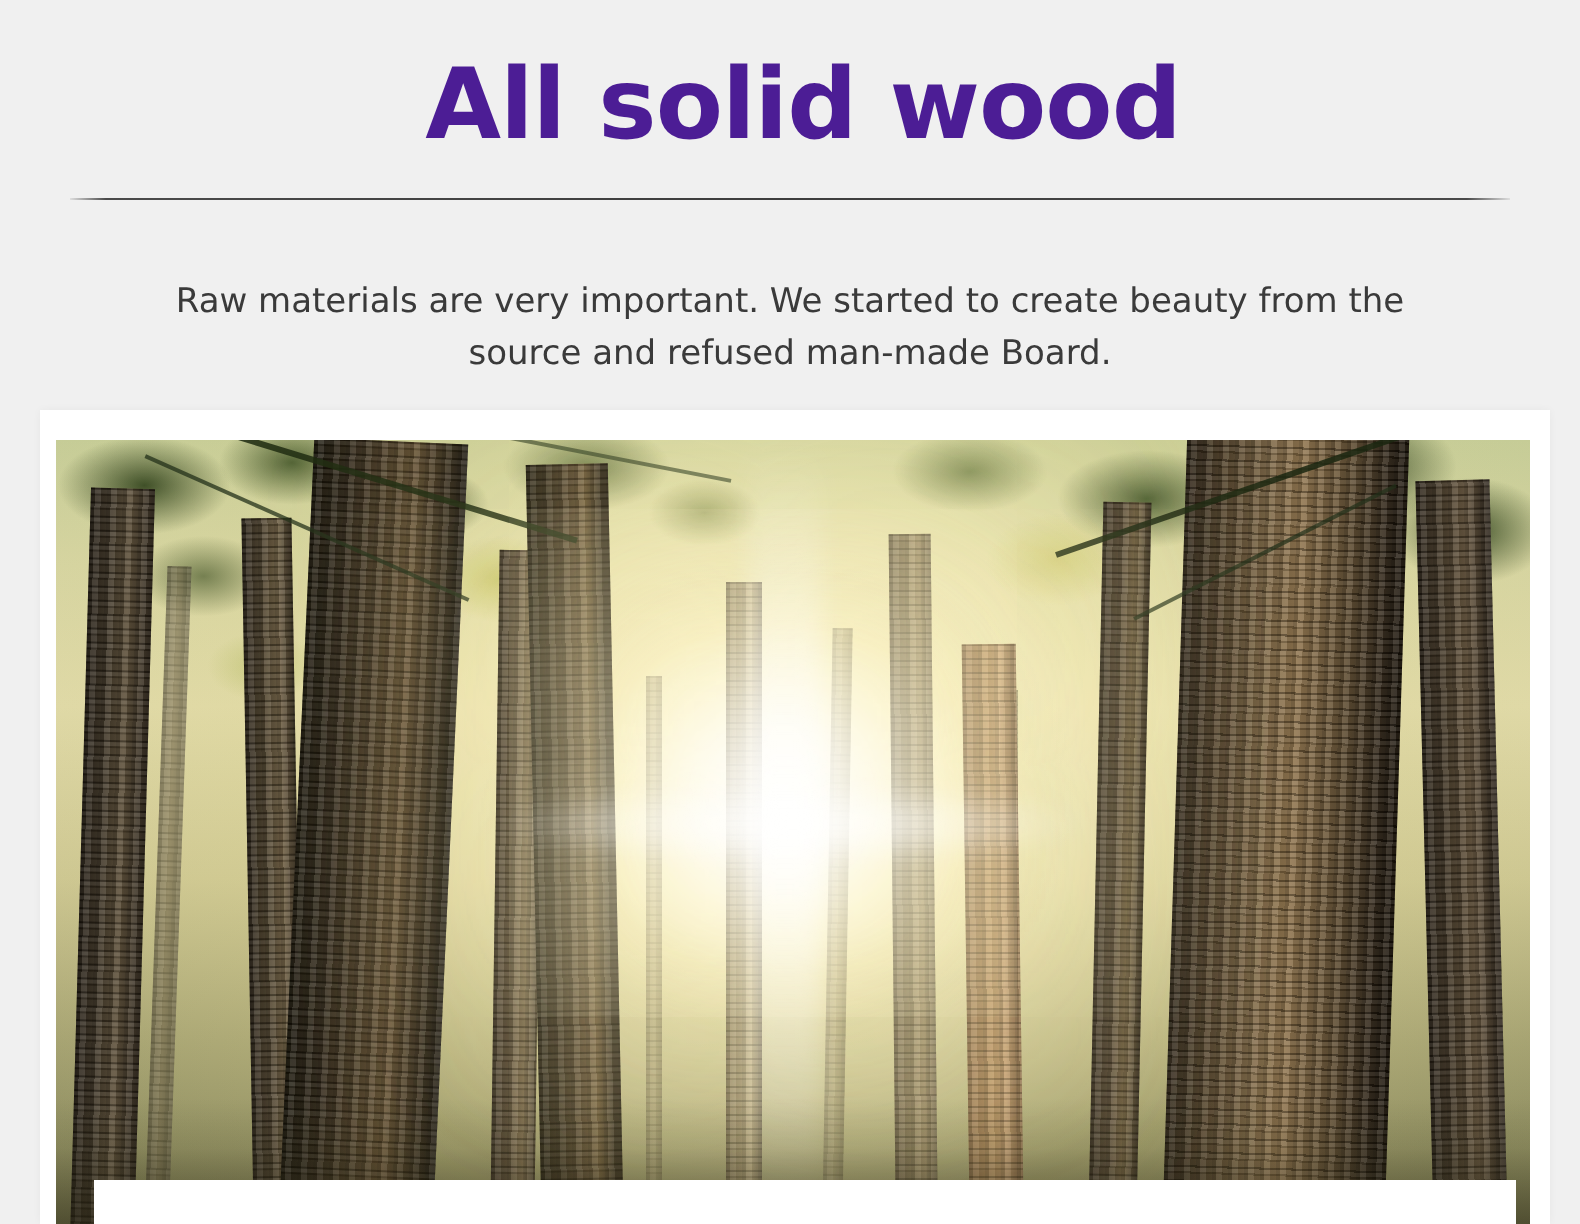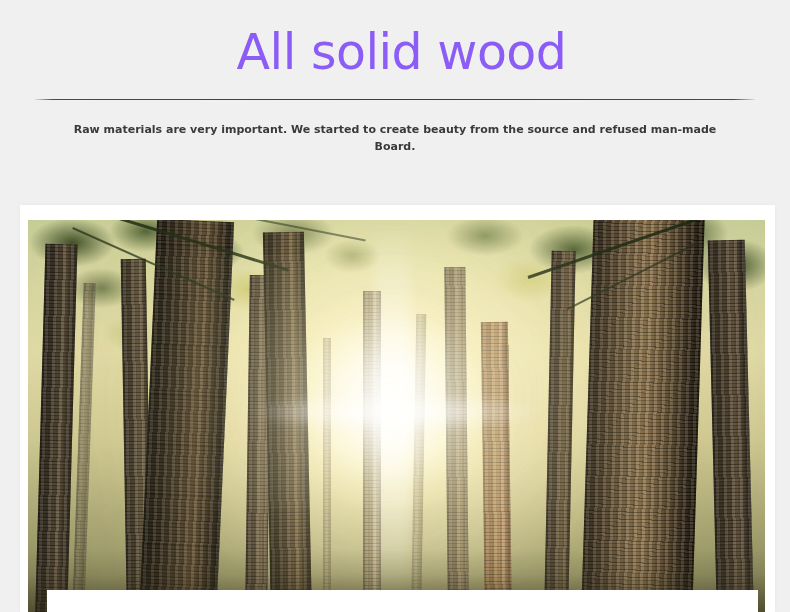--- a/index.html
+++ b/index.html
@@ -17,23 +17,23 @@
   }
 
   
   .header {
     padding-top: 26px;
     text-align: center;
   }
 
   .page-title {
     font-size: 49px;
-    font-weight: 400;
+    font-weight: 700;
     letter-spacing: -0.5px;
-    color: #8b5cf6;
+    color: #4c1d95;
     line-height: 1.12;
     font-family: "DejaVu Sans", sans-serif;
     font-stretch: normal;
     padding-left: 13px;
   }
 
   .divider-wrap {
     margin-top: 18px;
     padding: 0 35px;
   }
@@ -42,27 +42,27 @@
     height: 1px;
     background: linear-gradient(to right,
         rgba(120,120,120,0.15) 0%,
         #4a4a4a 2.5%,
         #3d3d3d 50%,
         #4a4a4a 97%,
         rgba(120,120,120,0.15) 100%);
   }
 
   .subtitle {
-    margin: 21px auto 0;
+    margin: 38px auto 0;
     width: 660px;
-    font-size: 11px;
+    font-size: 17px;
     line-height: 1.55;
     color: #3a3a3a;
     font-family: "DejaVu Sans", sans-serif;
-    font-weight: 700;
+    font-weight: 400;
     text-align: center;
   }
 
   
   .photo-card {
     position: absolute;
     left: 20px;
     top: 205px;
     width: 755px;
     height: 407px;

